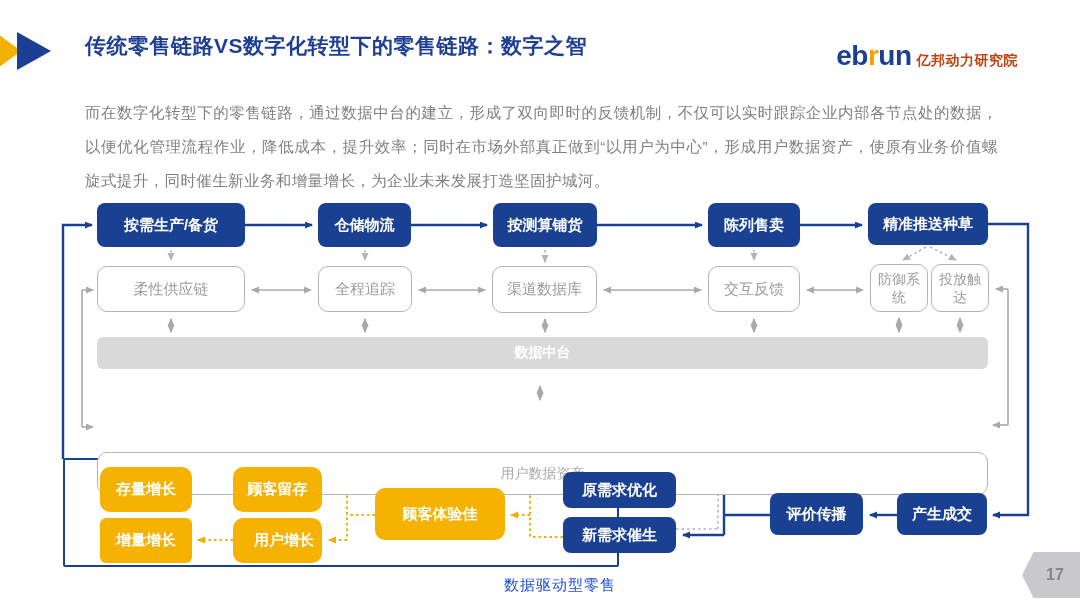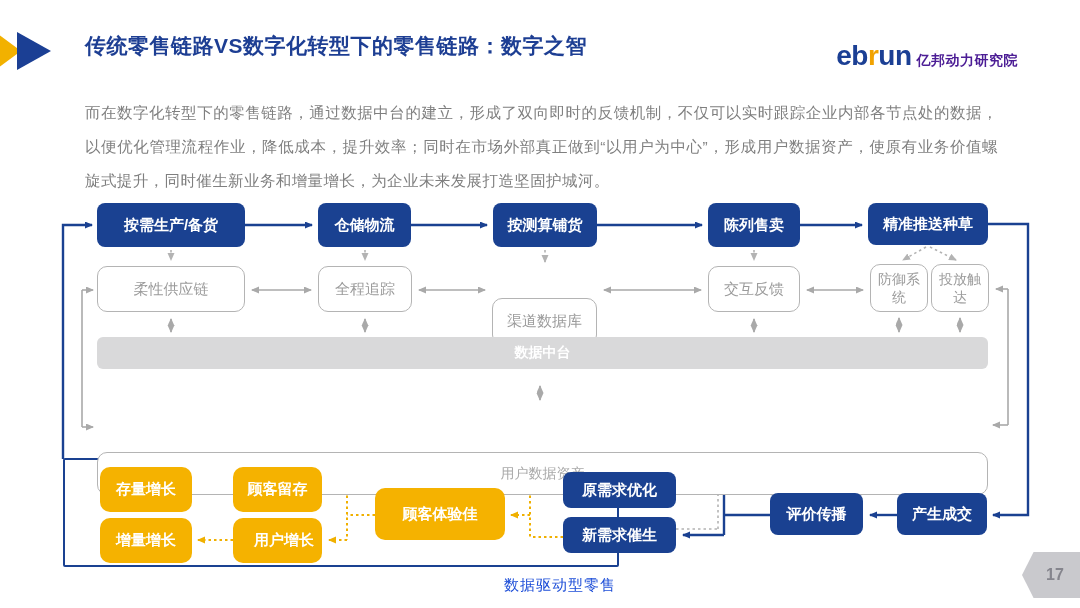--- a/index.html
+++ b/index.html
@@ -13,21 +13,21 @@
   .chev { position:absolute; }
   .chev-yellow { left:-9px; top:29px; width:30px; height:44px; background:#f2b100;
     clip-path:polygon(0 0,100% 50%,0 100%); }
   .chev-blue { left:17px; top:32px; width:34px; height:38px; background:#1b3f94;
     clip-path:polygon(0 0,100% 50%,0 100%); }
   .title { position:absolute; left:85px; top:32px; font-size:21px; font-weight:bold;
     color:#1d3e93; letter-spacing:0.5px; }
   .brand { position:absolute; right:62px; top:40px; display:flex; align-items:baseline; }
   .brand .eb { font-size:28px; font-weight:bold; color:#1b3f94; letter-spacing:-0.5px; }
   .brand .r  { font-size:28px; font-weight:bold; color:#f1a200; letter-spacing:-0.5px; }
-  .brand .org{ font-size:14px; font-weight:bold; color:#4c1d95; margin-left:5px; letter-spacing:0.5px; }
+  .brand .org{ font-size:14px; font-weight:bold; color:#c2410c; margin-left:5px; letter-spacing:0.5px; }
   
   .intro { position:absolute; left:85px; top:96px; width:913px; font-size:15.5px;
     color:#7f7f7f; line-height:34px; text-align:justify; letter-spacing:0.4px; }
   
   .bx { position:absolute; display:flex; align-items:center; justify-content:center;
     text-align:center; }
   .bx-blue { background:#1a4191; color:#ffffff; font-weight:bold; font-size:15px;
     border-radius:8px; }
   .bx-gray { background:#ffffff; border:1.6px solid #b4b4b4; color:#9b9b9b;
     font-size:15px; border-radius:10px; }
@@ -143,31 +143,31 @@
   <div class="frame" style="left:63px; top:458px; width:556px; height:109px;"></div>
 
   <div class="bx bx-blue" style="left:97px;  top:203px; width:148px; height:44px;">按需生产/备货</div>
   <div class="bx bx-blue" style="left:318px; top:203px; width:93px;  height:44px;">仓储物流</div>
   <div class="bx bx-blue" style="left:493px; top:203px; width:104px; height:44px;">按测算铺货</div>
   <div class="bx bx-blue" style="left:708px; top:203px; width:92px;  height:44px;">陈列售卖</div>
   <div class="bx bx-blue" style="left:868px; top:203px; width:120px; height:42px;">精准推送种草</div>
 
   <div class="bx bx-gray" style="left:97px;  top:266px; width:148px; height:46px;">柔性供应链</div>
   <div class="bx bx-gray" style="left:318px; top:266px; width:94px;  height:46px;">全程追踪</div>
-  <div class="bx bx-gray" style="left:492px; top:266px; width:105px; height:47px;margin-top:32px;">渠道数据库</div>
+  <div class="bx bx-gray" style="left:492px; top:266px; width:105px; height:47px;">渠道数据库</div>
   <div class="bx bx-gray" style="left:708px; top:266px; width:92px;  height:46px;">交互反馈</div>
   <div class="bx bx-gray" style="left:870px; top:264px; width:58px; height:48px; font-size:14px; line-height:1.3; padding:0 6px;">防御系统</div>
   <div class="bx bx-gray" style="left:931px; top:264px; width:58px; height:48px; font-size:14px; line-height:1.3; padding:0 6px;">投放触达</div>
 
   <div class="bx bar-mid" style="left:97px; top:337px; width:891px; height:32px;">数据中台</div>
   <div class="bx bar-asset" style="left:97px; top:405px; width:891px; height:43px;margin-top:47px;">用户数据资产</div>
 
   <div class="bx bx-yellow" style="left:100px; top:467px; width:92px; height:45px;">存量增长</div>
   <div class="bx bx-yellow" style="left:233px; top:467px; width:89px; height:45px;">顾客留存</div>
-  <div class="bx bx-yellow" style="left:100px; top:518px; width:92px; height:45px;">增量增长</div>
+  <div class="bx bx-yellow" style="left:100px; top:518px; width:92px; height:45px;border-radius:6px;">增量增长</div>
   <div class="bx bx-yellow" style="left:233px; top:518px; width:89px; height:45px;padding-left:13px;">用户增长</div>
   <div class="bx bx-yellow" style="left:375px; top:488px; width:130px; height:52px;">顾客体验佳</div>
 
   <div class="bx bx-blue" style="left:563px; top:472px; width:113px; height:36px;">原需求优化</div>
   <div class="bx bx-blue" style="left:563px; top:517px; width:113px; height:36px;">新需求催生</div>
   <div class="bx bx-blue" style="left:770px; top:493px; width:93px; height:42px;">评价传播</div>
   <div class="bx bx-blue" style="left:897px; top:493px; width:90px; height:42px;">产生成交</div>
 
   <div class="caption" style="left:504px; top:576px;">数据驱动型零售</div>
   <div class="page-tag">

